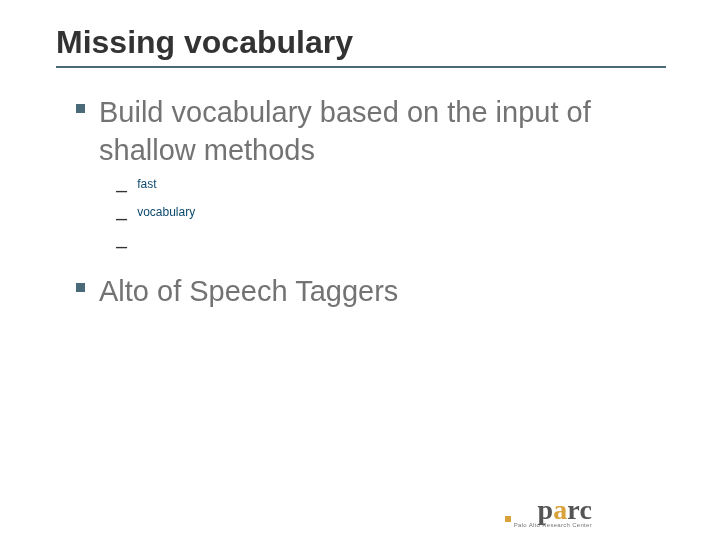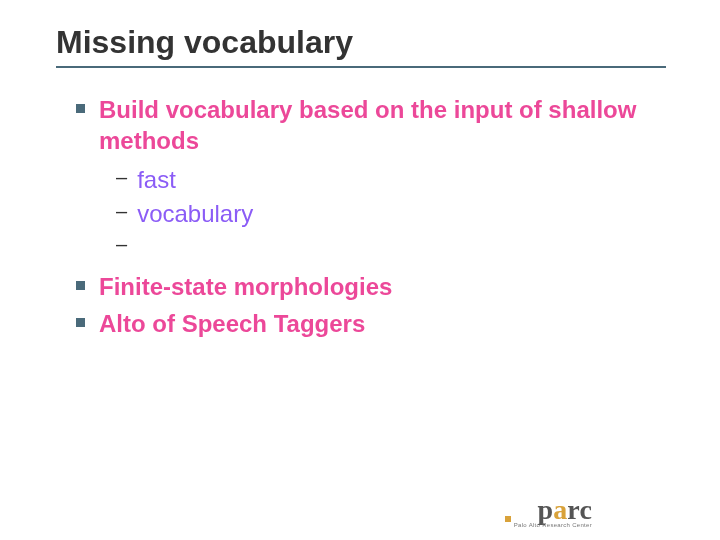--- a/index.html
+++ b/index.html
@@ -49,45 +49,44 @@
   }
   .square-bullet {
     width: 9px;
     height: 9px;
     background: #4a6a7a;
     margin-top: 10px;
     margin-right: 14px;
     flex-shrink: 0;
   }
   .bullet-text {
-    font-size: 24px;
+    font-size: 29px;
     line-height: 1.3;
-    color: #ec4899;
-    font-weight: bold;
+    color: #737373;
   }
   .sub-list {
     margin-left: 40px;
     margin-top: 8px;
     margin-bottom: 14px;
   }
   .sub-item {
     display: flex;
     align-items: flex-start;
     margin-bottom: 2px;
   }
   .dash {
     font-size: 20px;
     color: #333333;
     margin-right: 10px;
     line-height: 1.3;
   }
   .sub-text {
-    font-size: 24px;
+    font-size: 12px;
     line-height: 1.3;
-    color: #8b5cf6;
+    color: #0c4a6e;
   }
   .logo {
     position: absolute;
     right: 18px;
     bottom: 12px;
     display: flex;
     align-items: flex-end;
   }
   .logo-mark {
     display: flex;
@@ -166,24 +165,20 @@
       </div>
       <div class="sub-item">
         <div class="dash">–</div>
         <div class="sub-text">vocabulary</div>
       </div>
       <div class="sub-item">
         <div class="dash">–</div>
       </div>
     </div>
 
-    <div class="bullet-item">
-      <div class="square-bullet"></div>
-      <div class="bullet-text">Finite-state morphologies</div>
-    </div>
 
     <div class="bullet-item">
       <div class="square-bullet"></div>
       <div class="bullet-text">Alto of Speech Taggers</div>
     </div>
 
   </div>
 
   <div class="logo">
     <div class="logo-square"></div>

